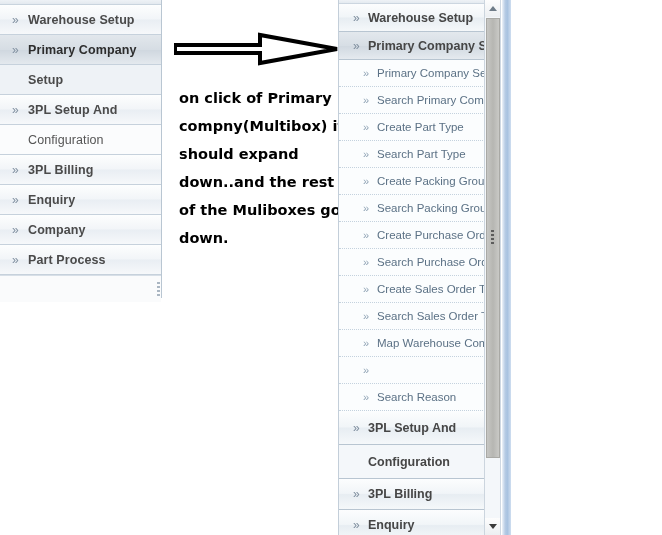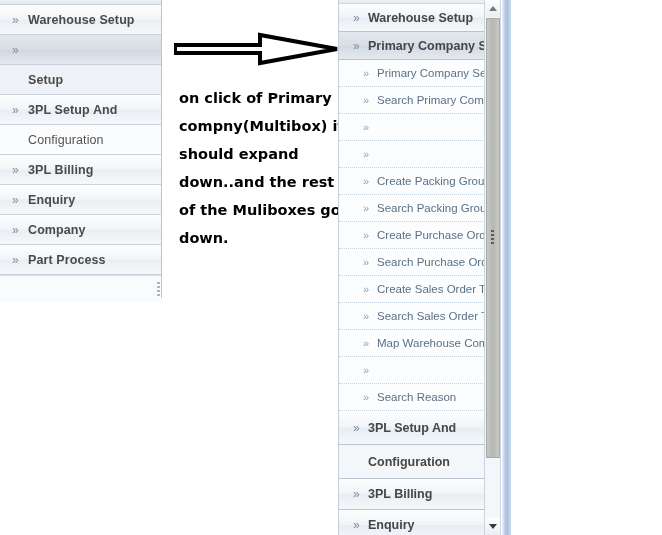--- a/index.html
+++ b/index.html
@@ -84,20 +84,21 @@
 <div id="left-panel">
   <div class="top-edge"></div>
 
   <div class="lrow">
     <span class="chev">»</span>
     <span class="lbl">Warehouse Setup</span>
   </div>
 
   <div class="lrow sel">
     <span class="chev">»</span>
+    <span class="lbl">Primary Company</span>
   </div>
 
   <div class="lrow sel2 cont">
     <span class="lbl">Setup</span>
   </div>
 
   <div class="lrow">
     <span class="chev">»</span>
     <span class="lbl">3PL Setup And</span>
   </div>
@@ -159,23 +160,25 @@
   <div class="rrow rsub">
     <span class="chev">»</span>
     <span class="lbl">Primary Company Setup</span>
   </div>
   <div class="rrow rsub">
     <span class="chev">»</span>
     <span class="lbl">Search Primary Company</span>
   </div>
   <div class="rrow rsub">
     <span class="chev">»</span>
-  </div>
-  <div class="rrow rsub">
-    <span class="chev">»</span>
+    <span class="lbl">Create Part Type</span>
+  </div>
+  <div class="rrow rsub">
+    <span class="chev">»</span>
+    <span class="lbl">Search Part Type</span>
   </div>
   <div class="rrow rsub">
     <span class="chev">»</span>
     <span class="lbl">Create Packing Group</span>
   </div>
   <div class="rrow rsub">
     <span class="chev">»</span>
     <span class="lbl">Search Packing Group</span>
   </div>
   <div class="rrow rsub">

